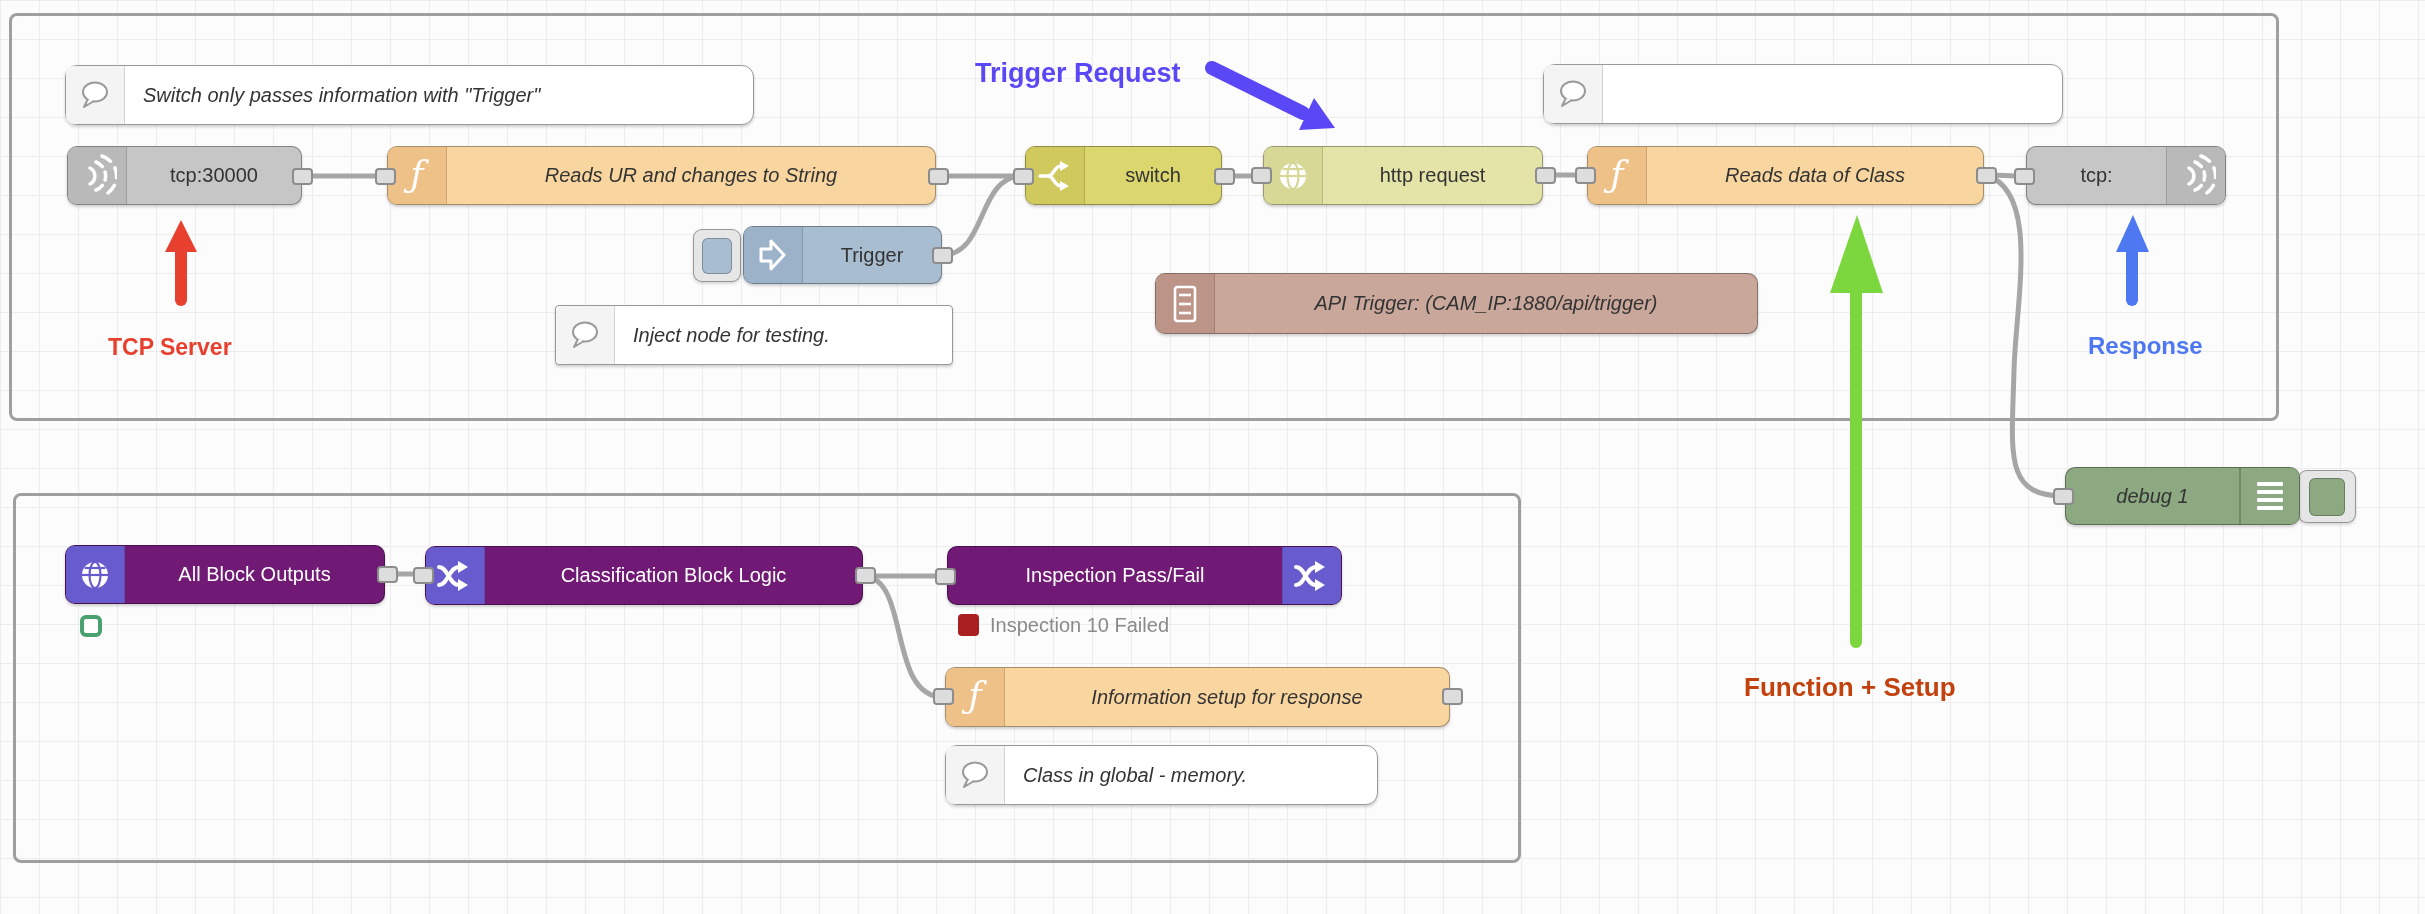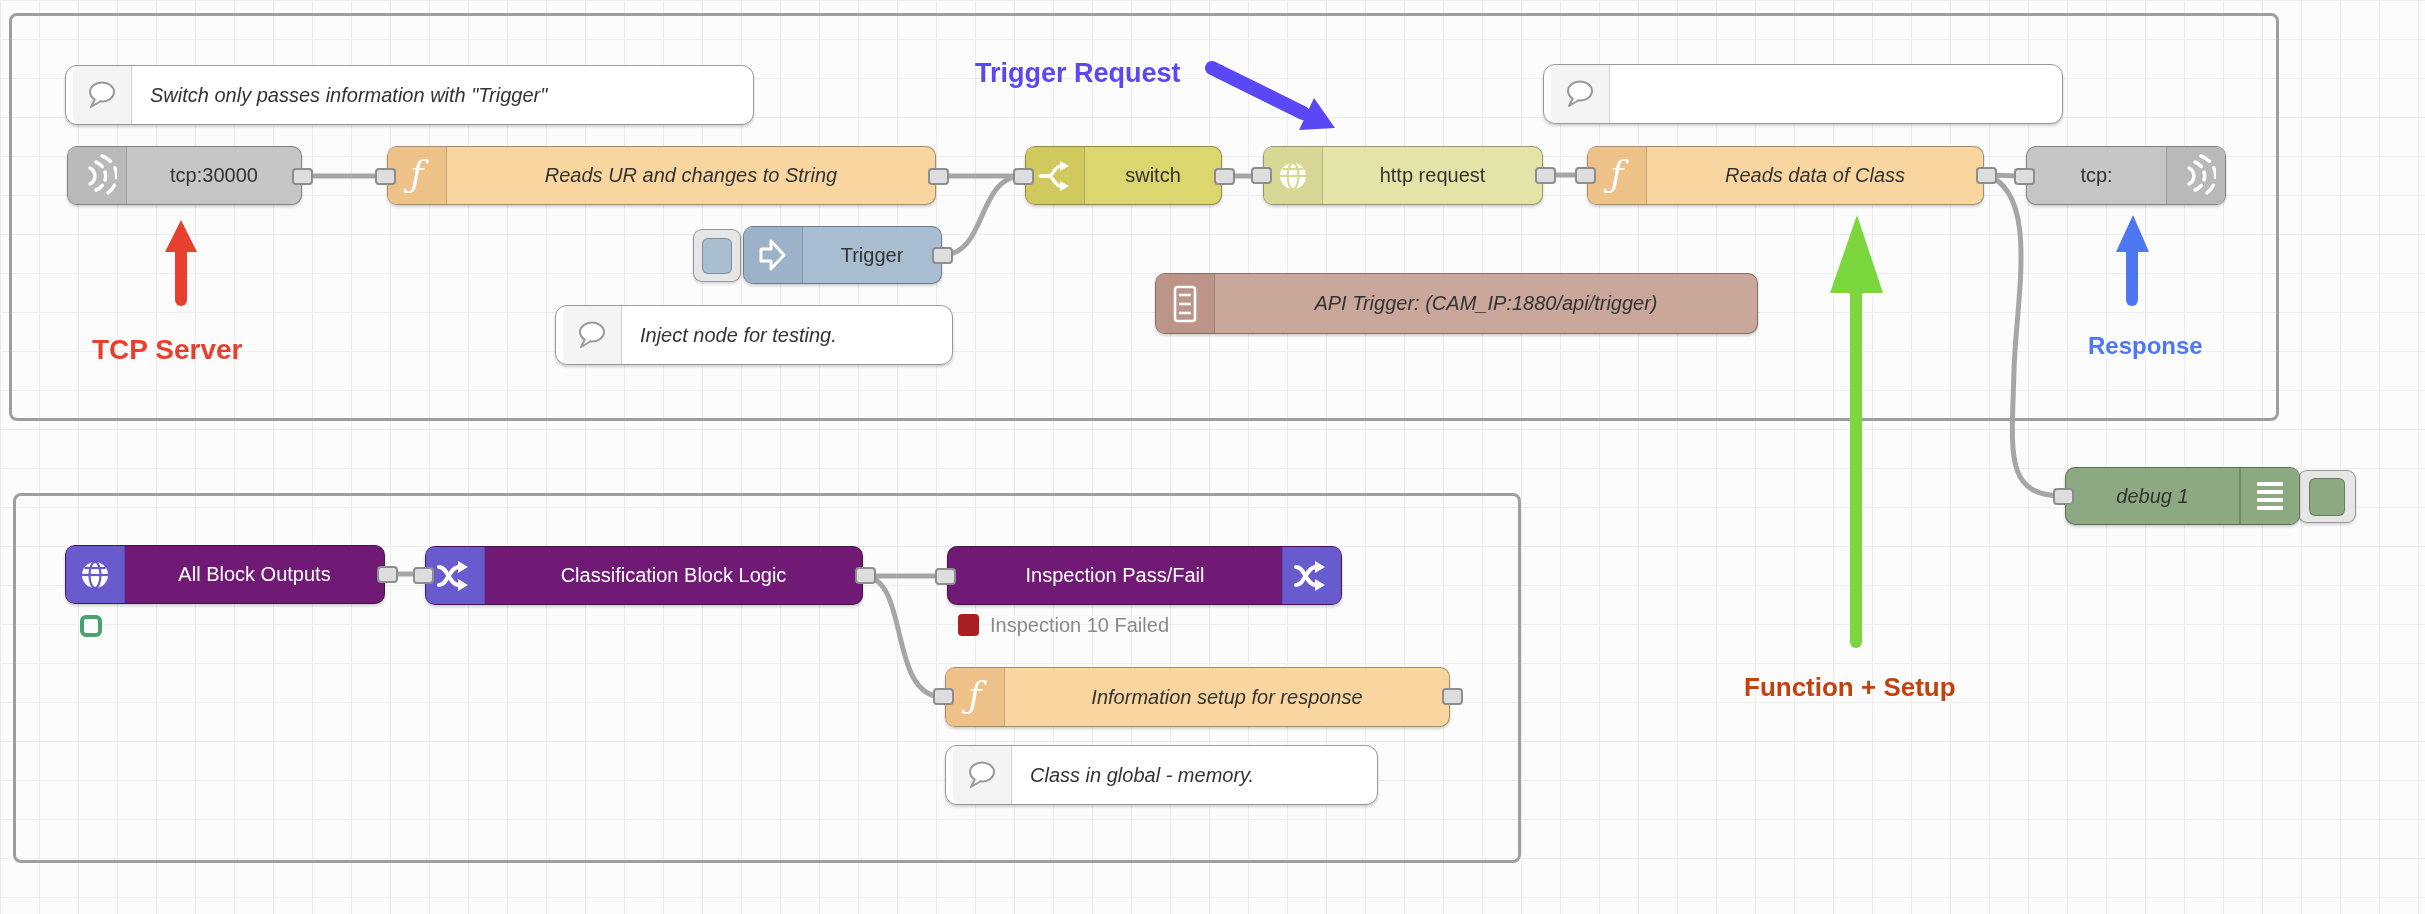--- a/index.html
+++ b/index.html
@@ -41,21 +41,21 @@
   .nlabel.leftal{text-align:left;padding-left:18px;}
   
   .c-gray{background:#c6c6c6;} .c-gray .icon-sec{background:#b9b9b9;}
   .c-func{background:#f9d6a0;} .c-func .icon-sec{background:#eec189;}
   .c-inject{background:#a9bdd1;} .c-inject .icon-sec{background:#9cb2c9;}
   .c-switch{background:#dcd66f;} .c-switch .icon-sec{background:#cfc95e;}
   .c-http{background:#e4e4a9;} .c-http .icon-sec{background:#d7d796;}
   .c-purple{background:#701a75;} .c-purple .icon-sec{background:#675bcd;}
   .c-clay{background:#c9a79b;} .c-clay .icon-sec{background:#bd9488;}
   .c-debug{background:#8ca982;} .c-debug .icon-sec{background:#8ca982;}
-  .c-comment{background:#ffffff;border-color:#999;padding-left:7px;} .c-comment .icon-sec{background:#f4f4f4;}
+  .c-comment{background:#ffffff;border-color:#999;} .c-comment .icon-sec{background:#f4f4f4;}
   .port{
     position:absolute;width:21px;height:17px;background:#ddd;
     border:2px solid #8d8d8d;border-radius:4px;box-sizing:border-box;z-index:4;
   }
   .side-btn{
     position:absolute;background:#e6e6e6;border:1.5px solid rgba(0,0,0,0.35);
     border-radius:9px;box-sizing:border-box;z-index:2;
     display:flex;align-items:center;justify-content:center;
     box-shadow:0 2px 3px rgba(0,0,0,0.15);
   }
@@ -111,21 +111,21 @@
 
 <div class="node c-comment" style="left:1543px;top:64px;width:520px;height:60px;border-radius:12px;">
   <span class="icon-sec" style="background:#f4f4f4;">
     <svg width="40" height="40" viewBox="0 0 40 40">
         <ellipse cx="20" cy="17" rx="12" ry="9.5" fill="#fff" stroke="#9a9a9a" stroke-width="2"></ellipse>
         <path d="M13,24 L9,32 L19,26" fill="#fff" stroke="#9a9a9a" stroke-width="2" stroke-linejoin="round"></path>
       </svg>
   </span>
 </div>
 
-<div class="node c-comment" style="left:555px;top:305px;width:398px;height:60px;border-radius:12px;">
+<div class="node c-comment" style="left:555px;top:305px;width:398px;height:60px;border-radius:4px;">
   <span class="icon-sec" style="background:#f4f4f4;">
     <svg width="40" height="40" viewBox="0 0 40 40">
         <ellipse cx="20" cy="17" rx="12" ry="9.5" fill="#fff" stroke="#9a9a9a" stroke-width="2"></ellipse>
         <path d="M13,24 L9,32 L19,26" fill="#fff" stroke="#9a9a9a" stroke-width="2" stroke-linejoin="round"></path>
       </svg>
   </span>
   <span class="nlabel ital leftal">Inject node for testing.</span>
 </div>
 
 <div class="node c-comment" style="left:945px;top:745px;width:433px;height:60px;border-radius:12px;">
@@ -293,21 +293,21 @@
 <span class="port" style="left:2014px;top:168px;"></span>
 <span class="port" style="left:2053px;top:488px;"></span>
 <span class="port" style="left:377px;top:566px;"></span>
 <span class="port" style="left:413px;top:567px;"></span>
 <span class="port" style="left:855px;top:567px;"></span>
 <span class="port" style="left:935px;top:568px;"></span>
 <span class="port" style="left:933px;top:688px;"></span>
 <span class="port" style="left:1442px;top:688px;"></span>
 
 <div class="ann" style="left:975px;top:42px;font-size:27px;color:#5a47f5;">Trigger Request</div>
-<div class="ann" style="left:92px;top:318px;font-size:28px;color:#e8402e;">TCP Server</div>
+<div class="ann" style="left:108px;top:318px;font-size:23px;color:#e8402e;">TCP Server</div>
 <div class="ann" style="left:2088px;top:316px;font-size:24px;color:#4d78f2;">Response</div>
 <div class="ann" style="left:1744px;top:656px;font-size:26px;color:#c2410c;text-align:right;">Function + Setup</div>
 
 <svg class="ann-svg" width="2425" height="914">
 
   <g fill="#5a47f5">
     <line x1="1212" y1="68" x2="1303" y2="113" stroke="#5a47f5" stroke-width="14" stroke-linecap="round"></line>
     <polygon points="1335,128 1299,130 1314,98"></polygon>
   </g>
 

